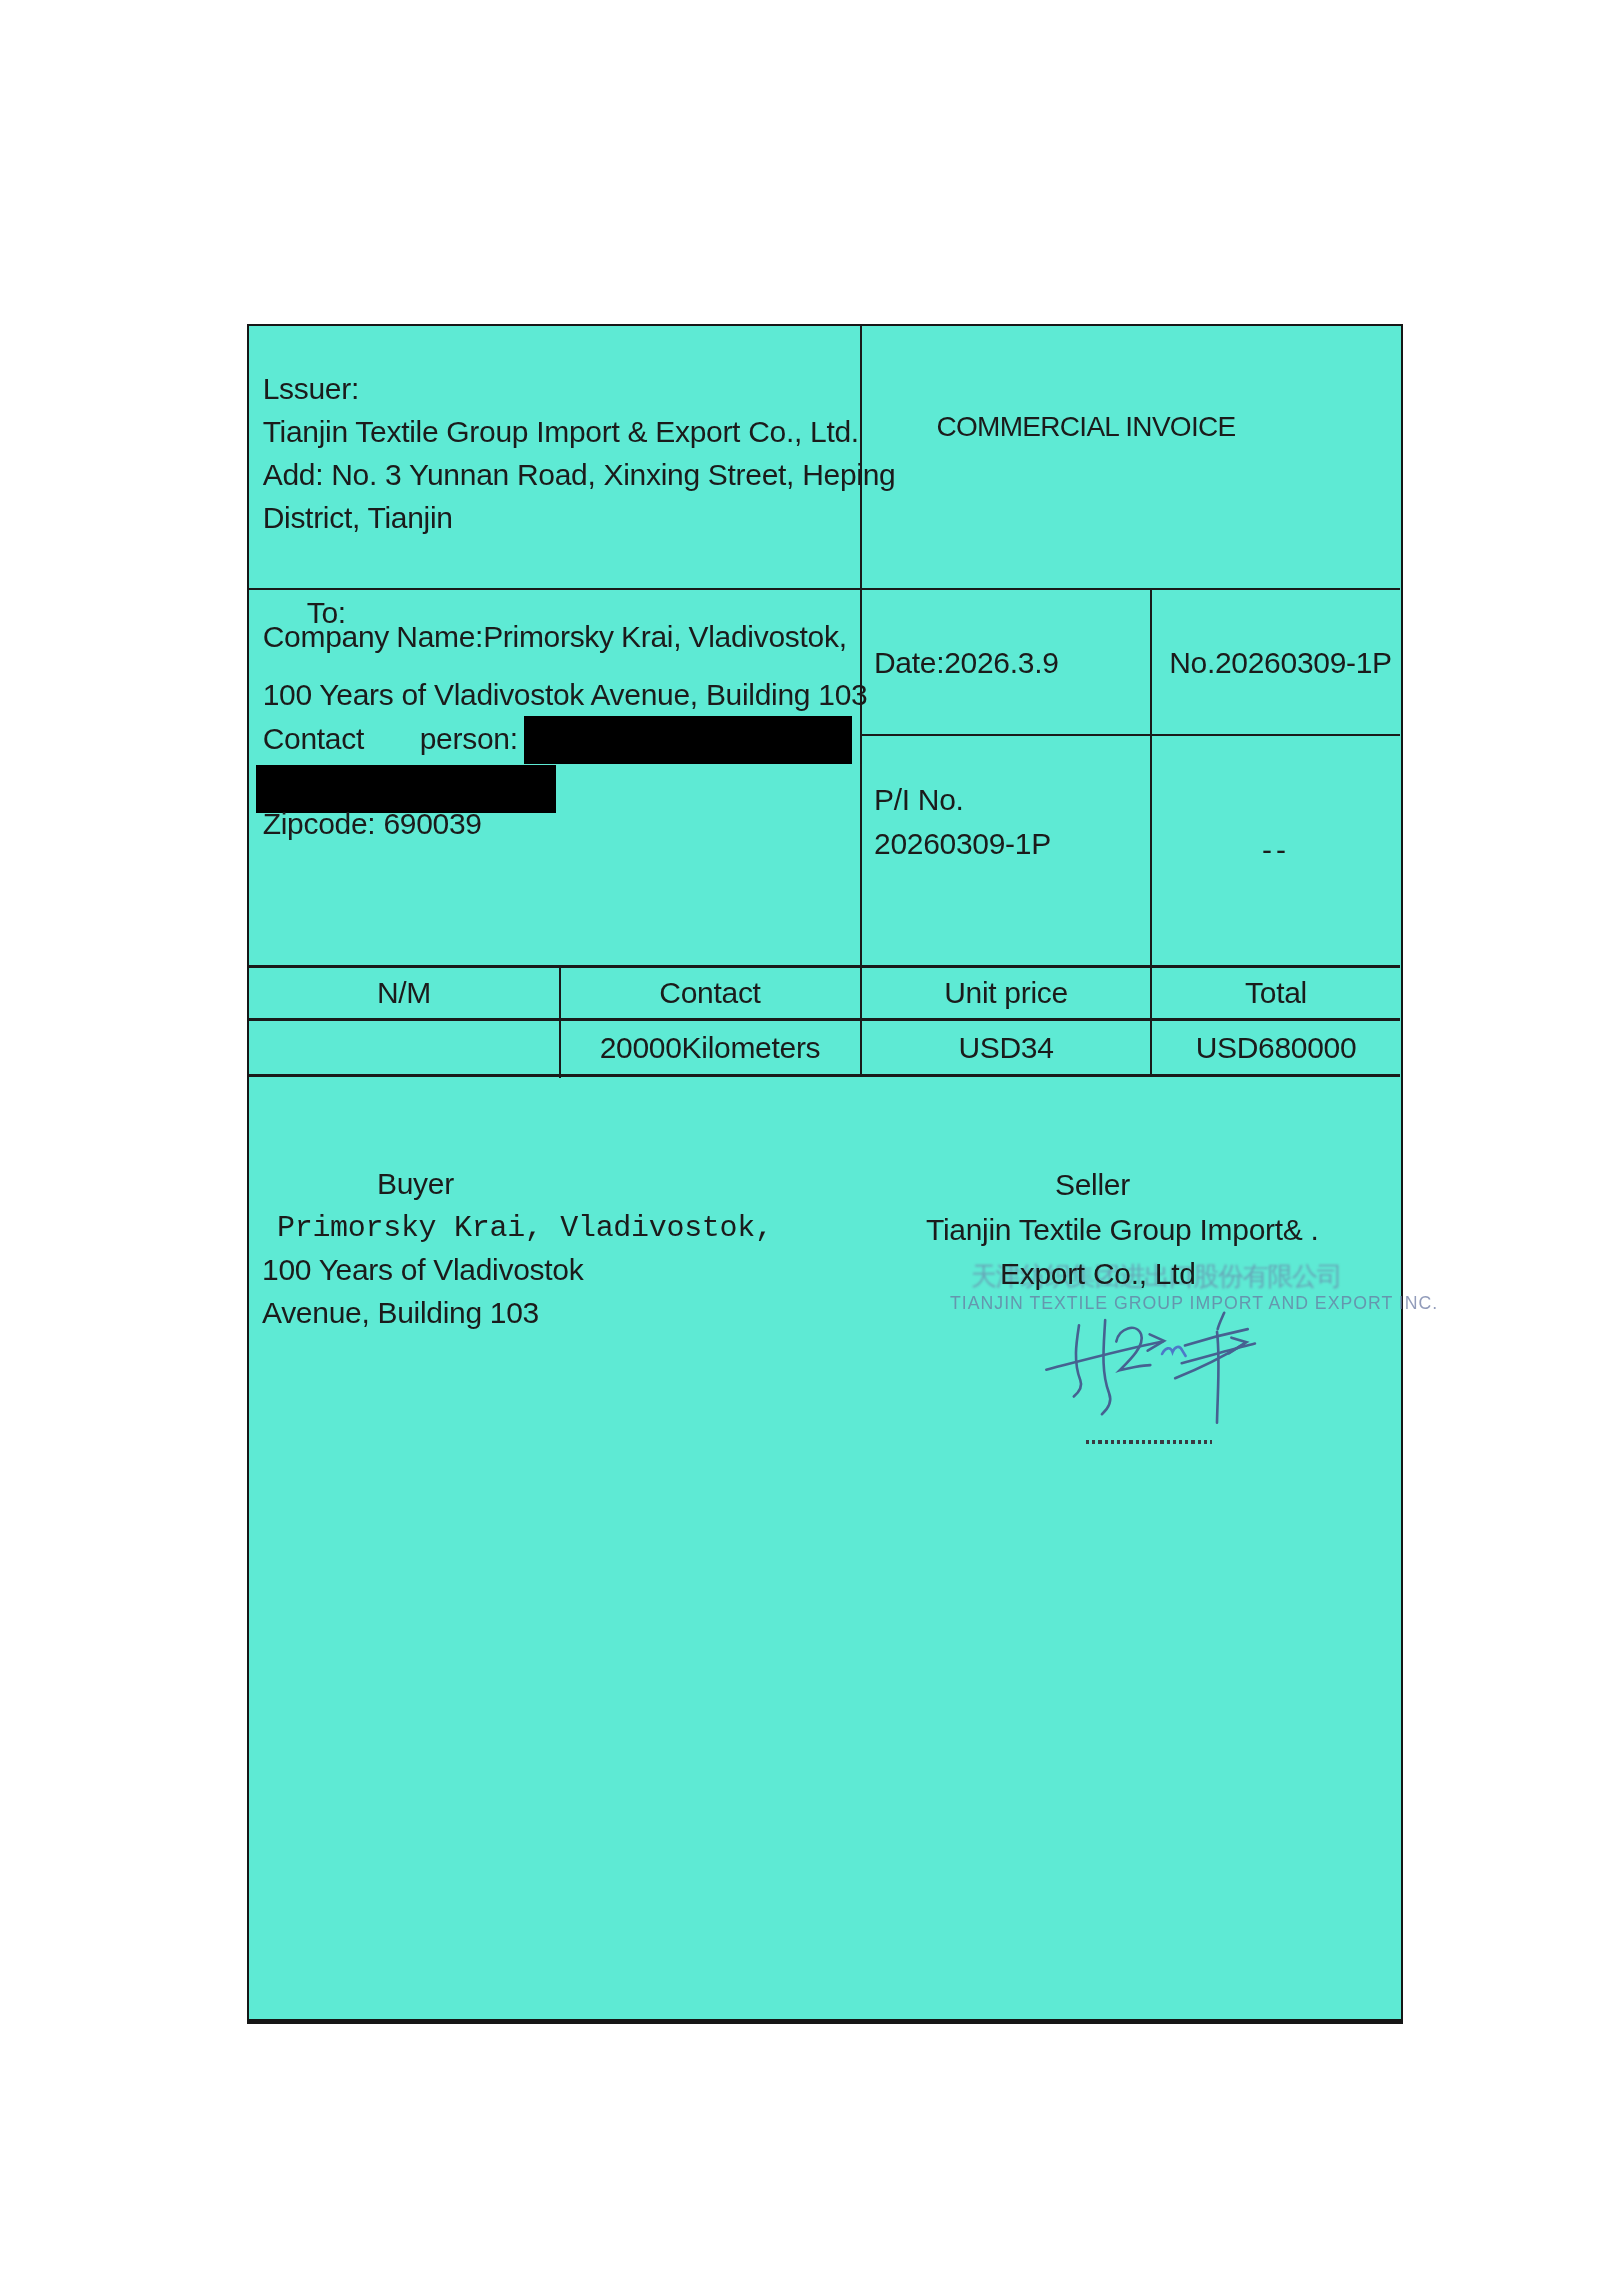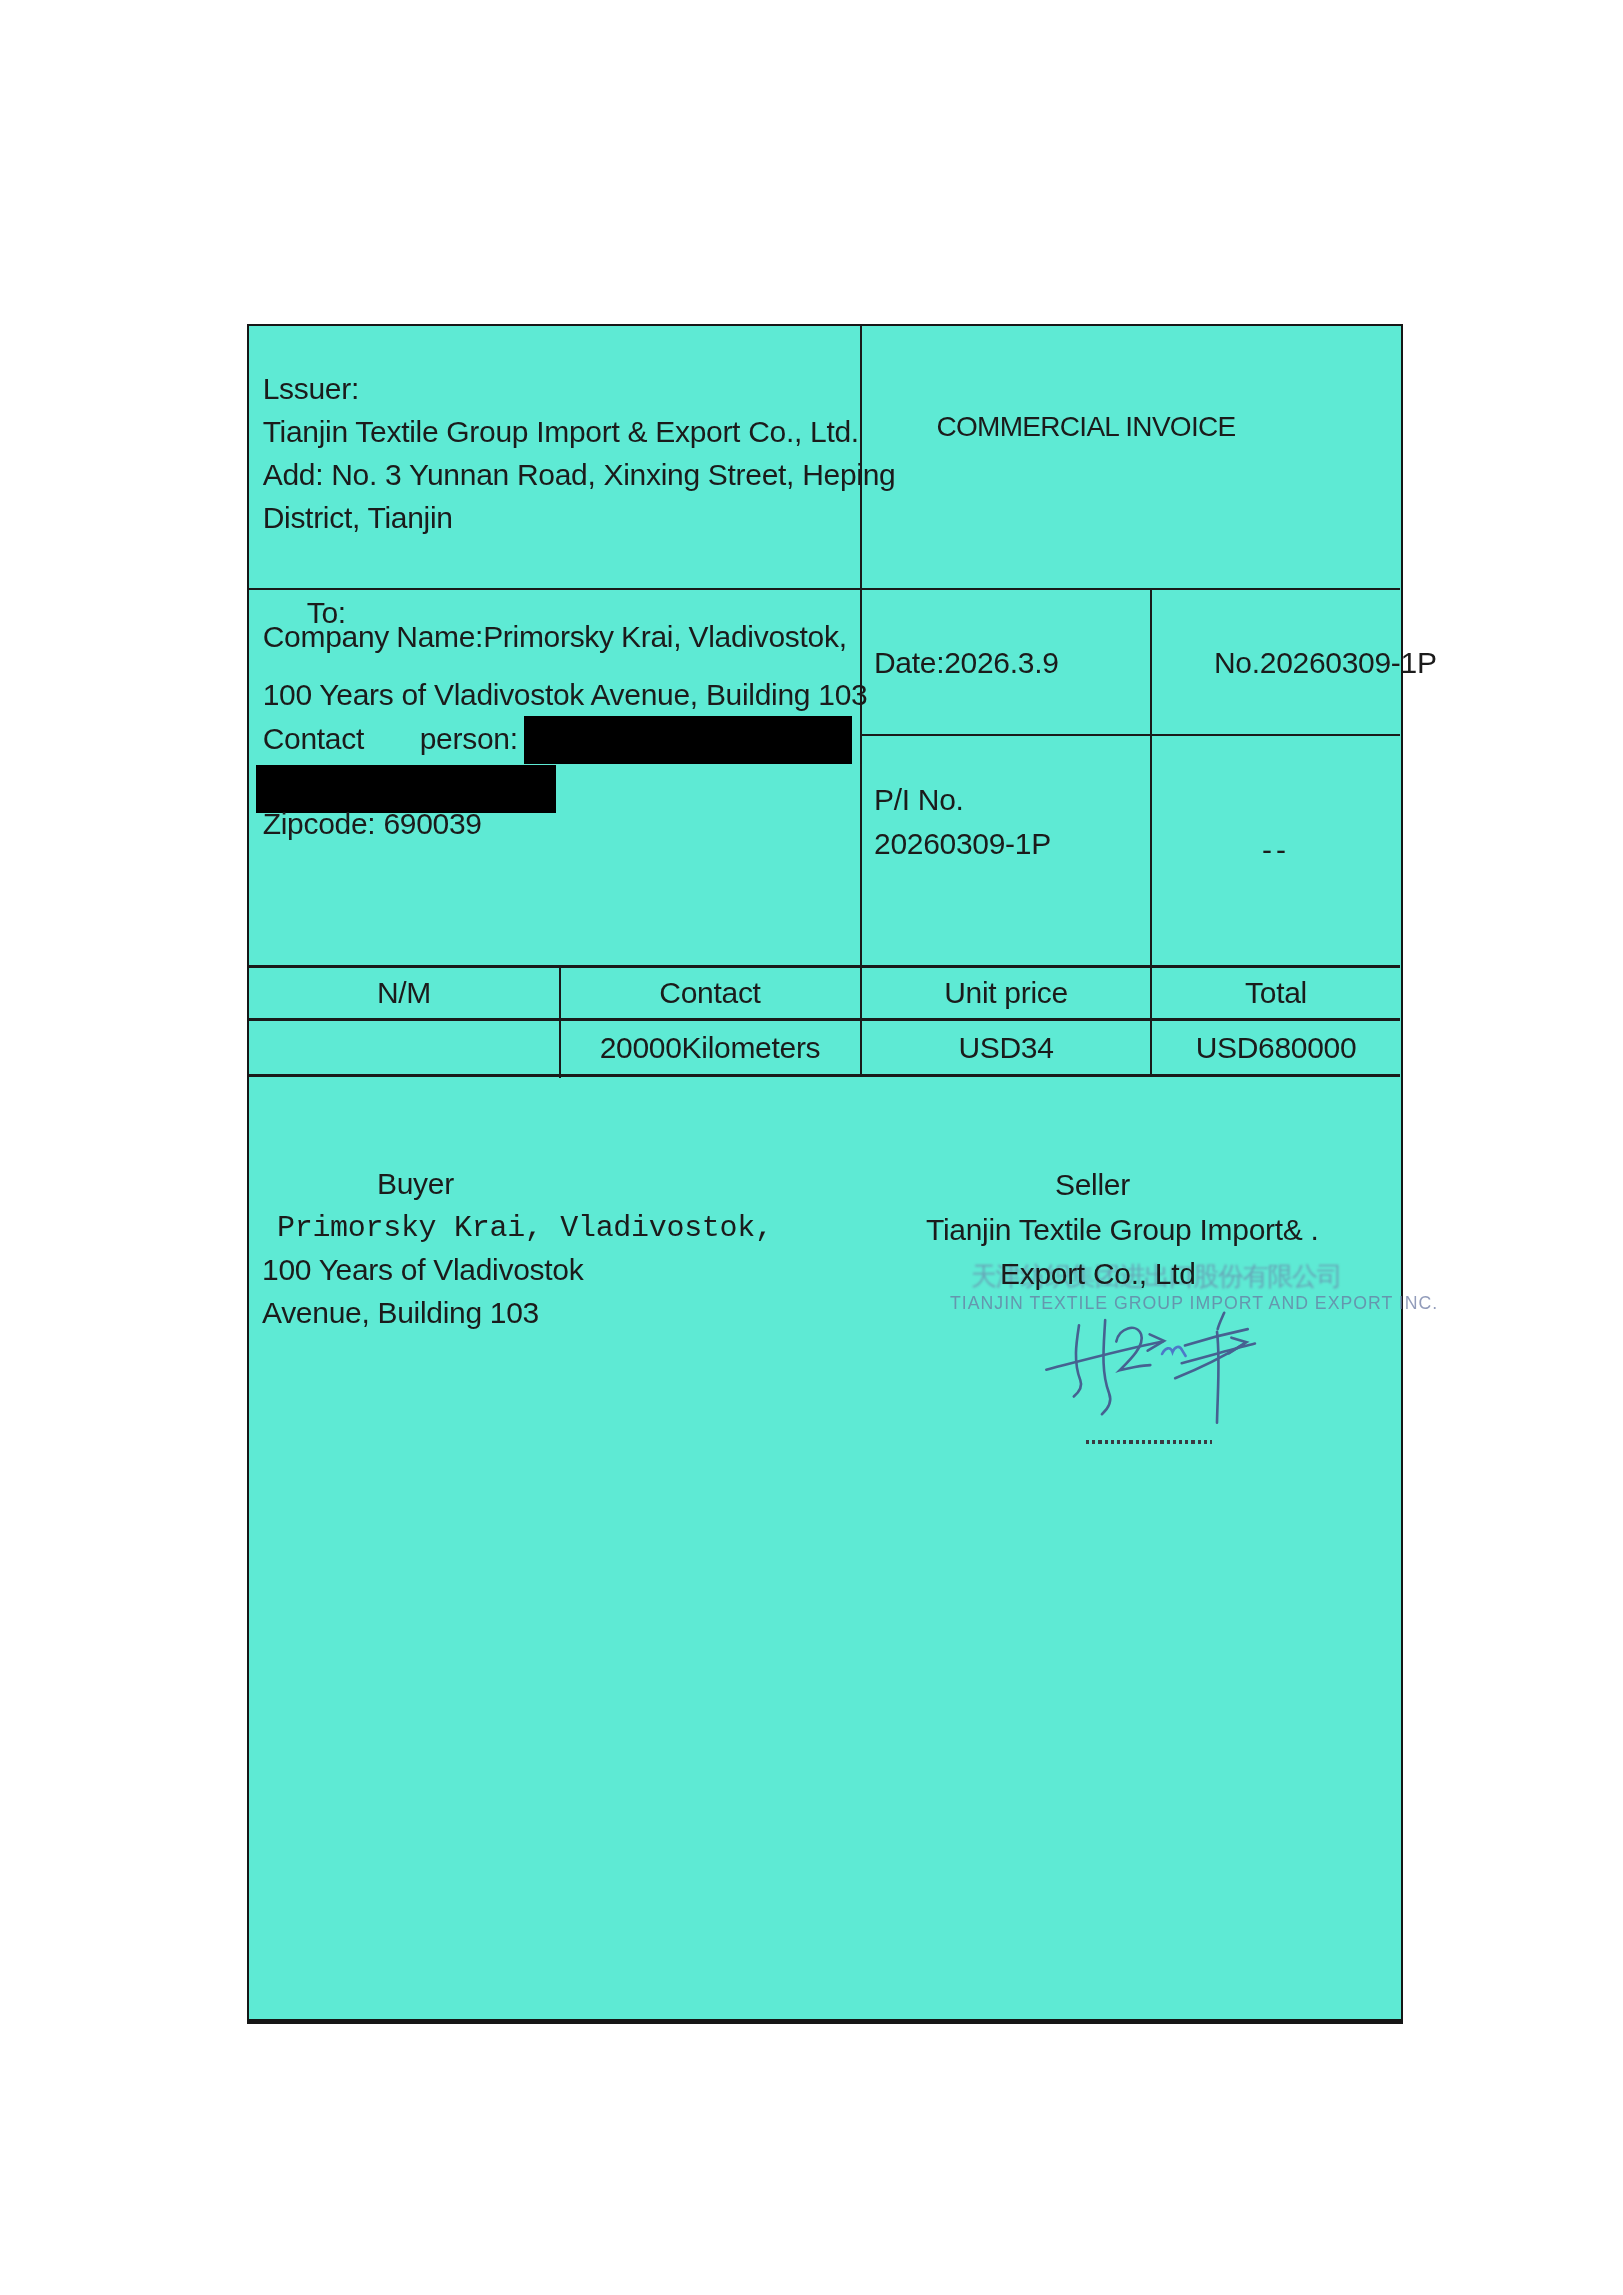--- a/index.html
+++ b/index.html
@@ -75,21 +75,21 @@
     <span>Contact</span>
     <span>person:</span>
   </div>
   <div class="redact" style="left:275px;top:390px;width:328px;height:48px;"></div>
   <div class="redact" style="left:7.2px;top:439px;width:300px;height:48px;"></div>
   <div class="txt" style="left:13.7px;top:481px;">Zipcode: 690039</div>
 
   <div class="cellflex" style="left:625px;top:265px;width:275px;height:143px;">
     <span>Date:2026.3.9</span>
   </div>
-  <div class="cellflex" style="left:965px;top:265px;width:239px;height:143px;">
+  <div class="cellflex" style="left:912px;top:265px;width:239px;height:143px;justify-content:center;">
     <span>No.20260309-1P</span>
   </div>
 
   <div class="block" style="left:625px;top:452px;line-height:44px;">
     <div>P/I No.</div>
     <div>20260309-1P</div>
   </div>
   <div class="cellflex center" style="left:903px;top:408px;width:248px;height:231px;letter-spacing:3.9px;">
     <span>--</span>
   </div>

